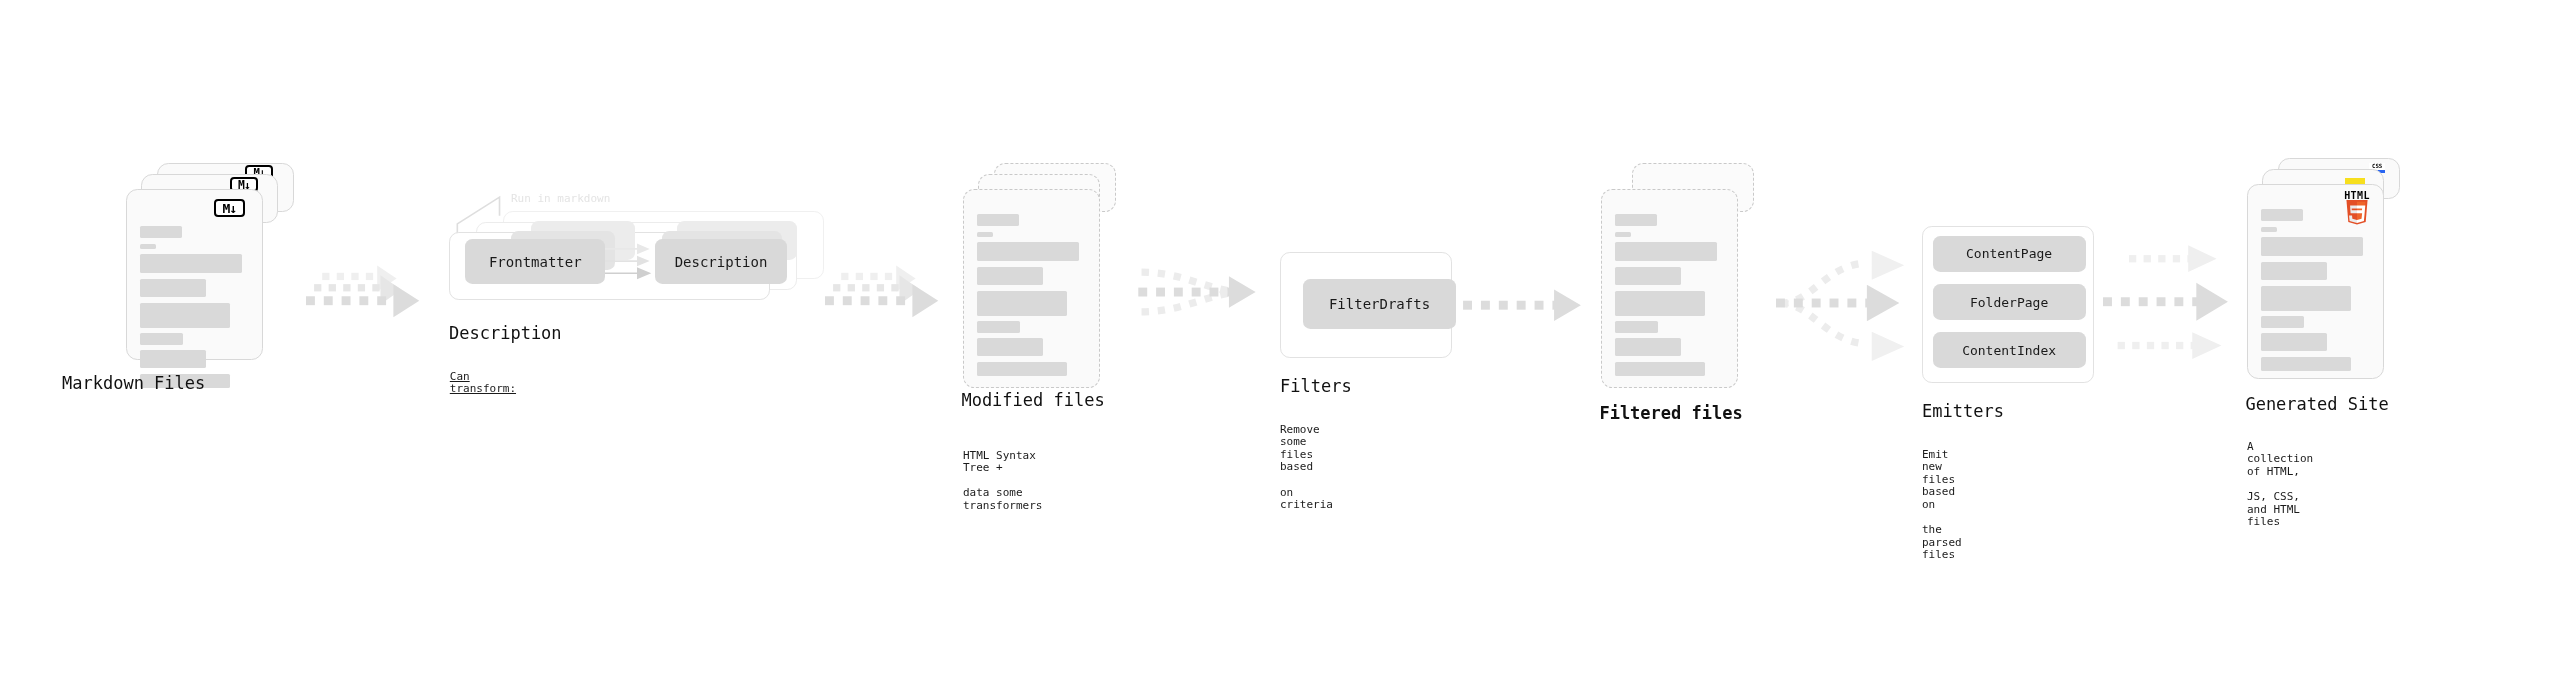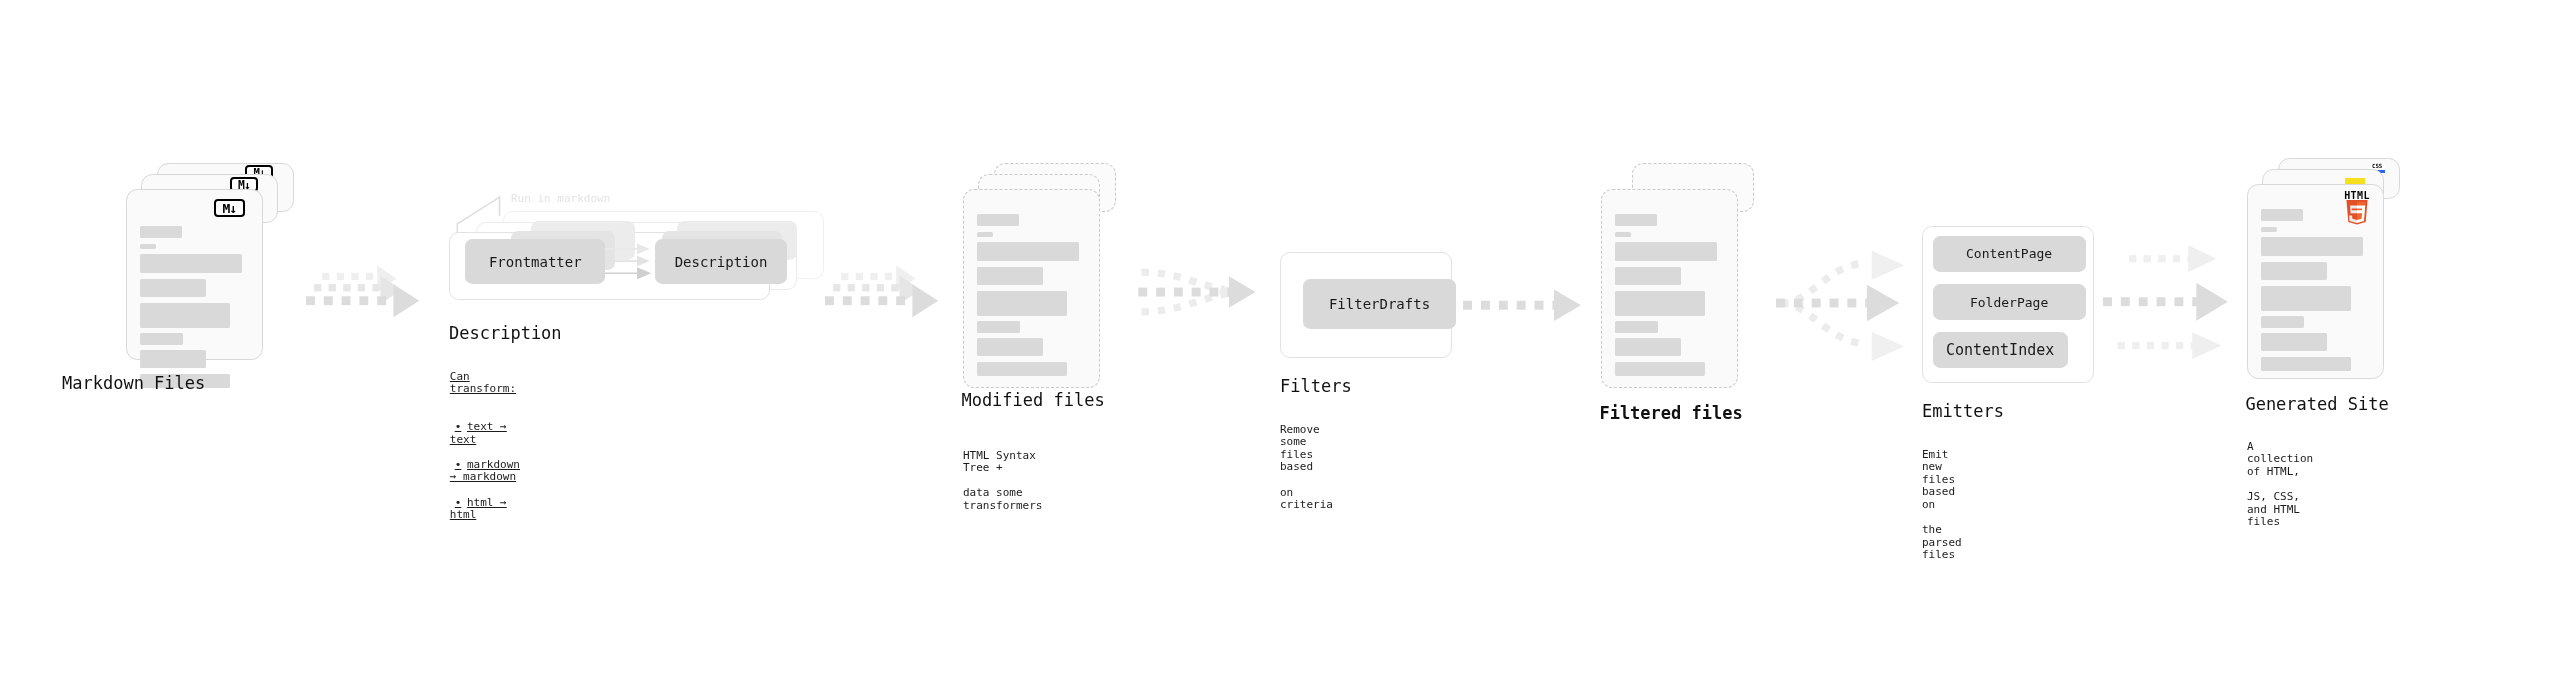--- a/index.html
+++ b/index.html
@@ -252,25 +252,20 @@
       </g>
     </svg>
 
     <div class="chip" style="left:16.3px;  top:50px; width:140px; height:45px; font-size:14px;">Frontmatter</div>
     <div class="chip" style="left:206px; top:50px; width:132px; height:45px; font-size:14px;">Description</div>
 
     <div class="caption-title" style="left:0px; top:134px;">Description</div>
 
     <div class="caption-sub" style="left:0.8px; top:169px;text-decoration:underline;">
       <div>Can transform:</div>
-      <ul class="blist">
-        <li>text → text</li>
-        <li>markdown → markdown</li>
-        <li>html → html</li>
-      </ul>
     </div>
   </div>
 
   <svg class="node" style="left:825px; top:271px;" width="89" height="57" viewBox="0 0 110 70">
     <g fill="#efefef">
       <rect x="20" y="2" width="9" height="9"></rect>
         <rect x="38" y="2" width="9" height="9"></rect>
       <rect x="56" y="2" width="9" height="9"></rect>
         <rect x="74" y="2" width="9" height="9"></rect>
       <polygon points="88,-7 112,9 88,25"></polygon>
@@ -389,21 +384,21 @@
       <rect x="88" y="77" width="11" height="11"></rect>
         <rect x="110" y="77" width="11" height="11"></rect>
       <polygon points="112,60 152,82.5 112,105"></polygon>
     </g>
   </svg>
 
   <div class="node" style="left:1922px; top:226px;">
     <div class="box" style="left:0px; top:0px; width:172px; height:157px;"></div>
     <div class="chip" style="left:10.6px; top:9.8px; width:153px; height:36px; font-size:13px;">ContentPage</div>
     <div class="chip" style="left:10.6px; top:58px; width:153px; height:36px; font-size:13px;">FolderPage</div>
-    <div class="chip" style="left:10.6px; top:106px; width:135px; height:36px; font-size:15px;">ContentIndex</div>
+    <div class="chip" style="left:10.6px; top:106px; width:153px; height:36px; font-size:13px;">ContentIndex</div>
 
     <div class="caption-title" style="left:0px; top:175px;">Emitters</div>
     <div class="caption-sub" style="left:0px; top:210px;">
       <div>Emit new files based on</div>
       <div>the parsed files</div>
     </div>
   </div>
 
   <svg class="node" style="left:2103px; top:234px;" width="142" height="146" viewBox="0 0 175 180">
     <g fill="#efefef">

